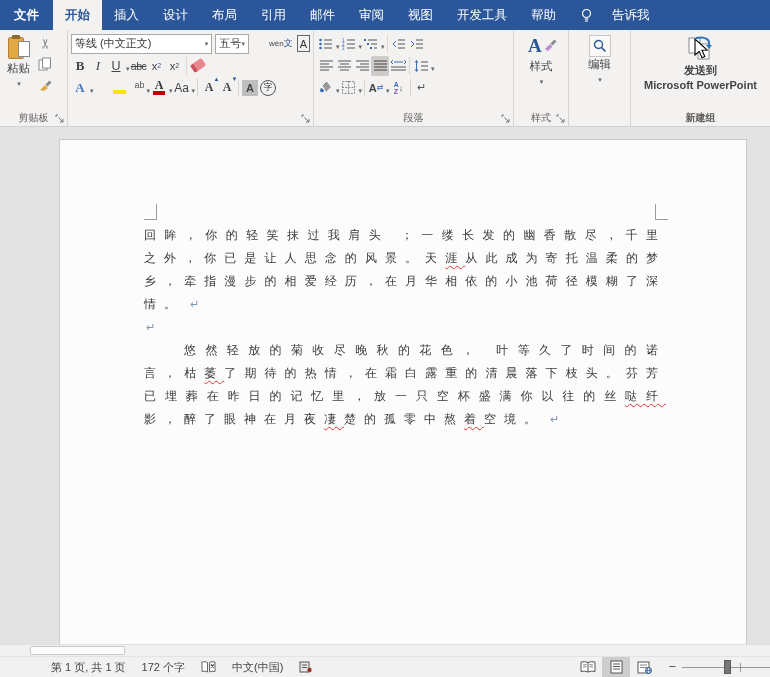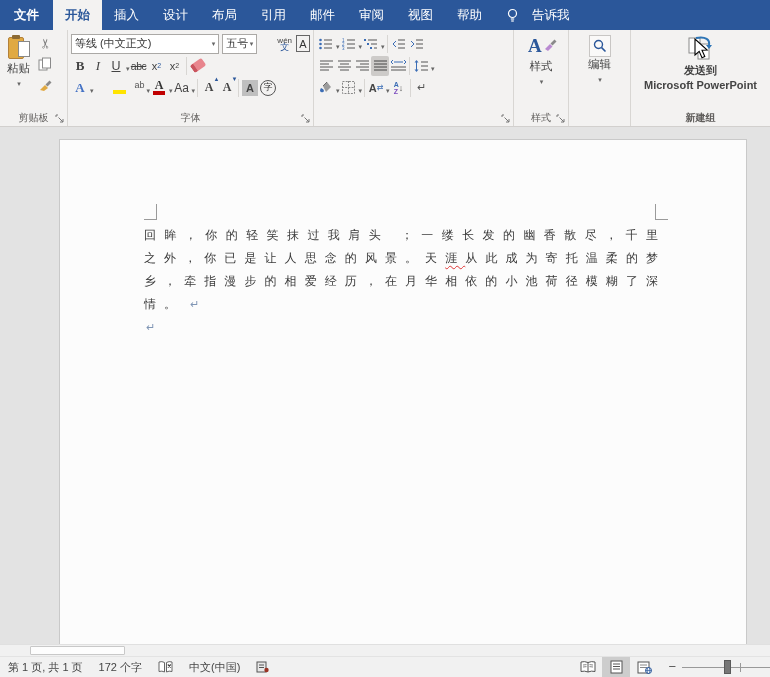--- a/index.html
+++ b/index.html
@@ -7,21 +7,21 @@
     font-family:"Liberation Sans", sans-serif; background:#e3e3e3; }
   .app { position:relative; width:770px; height:677px; background:#1d4ed8; }
 
   
   .tabbar { position:absolute; top:0; left:0; width:770px; height:30px;
     background:#2b579a; display:flex; align-items:stretch; }
   .tab { color:#fff; font-size:12.5px; display:flex; align-items:center;
     padding:0 12px; cursor:default; white-space:nowrap; }
   .tab.file { padding:0 14px; font-weight:bold; }
   .tab.selected { background:#f3f2f1; color:#2b579a; font-weight:bold; }
-  .tab.tellme { gap:13px; }
+  .tab.tellme { gap:19px; }
   .bulb { width:13px; height:15px; }
 
   
   .ribbon { position:absolute; top:30px; left:0; width:770px; height:97px;
     background:#f3f2f1; border-bottom:1px solid #d2d0ce; display:flex; }
   .group { position:relative; height:96px; border-right:1px solid #d8d6d3;
     padding:3px 3px 16px 3px; }
   .grouplabel { position:absolute; bottom:1px; left:0; right:0; text-align:center;
     font-size:10px; color:#605e5c; }
   .launcher { position:absolute; bottom:2px; right:2px; width:10px; height:10px; }
@@ -50,21 +50,21 @@
   .cuticon { font-size:13px; color:#777; transform:rotate(-90deg); display:inline-block; }
 
   
   .g-font { width:246px; }
   .selbox { display:flex; align-items:center; justify-content:space-between;
     height:20px; background:#fff; border:1px solid #aba9a6; font-size:11px;
     color:#333; padding:0 3px; }
   .selbox .car { font-size:7px; color:#666; }
   .fname { width:184px; }
   .fsize { width:42px; margin-left:3px; }
-  .phon { display:flex; flex-direction:column; align-items:center;
+  .phon { display:flex; flex-direction:row; align-items:center;
     line-height:7px; margin-left:20px; font-size:8px; color:#444; }
   .phon .p2 { color:#2b579a; font-size:9px; }
   .abox { width:17px; height:17px; border:1px solid #666; font-size:11px;
     display:flex; align-items:center; justify-content:center; color:#333; margin-left:4px; }
   .bld { font-family:"Liberation Serif", serif; font-weight:bold; font-size:13px; }
   .ita { font-family:"Liberation Serif", serif; font-style:italic; font-size:13px; }
   .und { text-decoration:underline; font-size:12.5px; }
   .strk { text-decoration:line-through; font-size:10.5px; letter-spacing:-0.5px; }
   .subsup { font-size:11px; }
   .subsup sub,.subsup sup { font-size:7px; }
@@ -120,21 +120,21 @@
 
   
   .hscroll { position:absolute; top:644px; left:0; width:770px; height:12px;
     background:#f1f1f1; border-top:1px solid #e0e0e0; }
   .hthumb { position:absolute; left:30px; top:1px; width:95px; height:9px;
     background:#fdfdfd; border:1px solid #c8c8c8; border-radius:1px; }
 
   
   .statusbar { position:absolute; top:656px; left:0; width:770px; height:21px;
     background:#f1f1f1; border-top:1px solid #e3e3e3; display:flex;
-    align-items:center; font-size:11px; color:#444; }
+    align-items:center; font-size:11px; color:#444;padding-left:43px; }
   .sb-item { padding:0 8px; display:flex; align-items:center; gap:4px; }
   .sb-right { margin-left:auto; display:flex; align-items:center; }
   .viewbtn { width:28px; height:20px; display:flex; align-items:center;
     justify-content:center; }
   .viewbtn.active { background:#cdcdcd; }
   .zminus { font-size:13px; color:#555; padding:0 6px 2px 10px; }
   .ztrack { position:relative; width:88px; height:20px; }
   .zline { position:absolute; top:10px; left:0; right:0; height:1px; background:#999; }
   .znotch { position:absolute; top:6px; left:58px; width:1px; height:9px; background:#999; }
   .zhandle { position:absolute; top:3px; left:42px; width:7px; height:14px;
@@ -150,20 +150,21 @@
   <div class="tabbar">
     <div class="tab file">文件</div>
     <div class="tab selected">开始</div>
     <div class="tab">插入</div>
     <div class="tab">设计</div>
     <div class="tab">布局</div>
     <div class="tab">引用</div>
     <div class="tab">邮件</div>
     <div class="tab">审阅</div>
     <div class="tab">视图</div>
+    <div class="tab">开发工具</div>
     <div class="tab">帮助</div>
     <div class="tab tellme">
       <svg class="bulb" viewBox="0 0 13 15">
         <circle cx="6.5" cy="5.5" r="4" fill="none" stroke="#fff" stroke-width="1.2"></circle>
         <line x1="4.8" y1="11" x2="8.2" y2="11" stroke="#fff" stroke-width="1.2"></line>
         <line x1="5.2" y1="13" x2="7.8" y2="13" stroke="#fff" stroke-width="1.2"></line>
       </svg>
       <span>告诉我</span>
     </div>
   </div>
@@ -272,21 +273,20 @@
             </div>
           <div class="vsep"></div>
           <div class="btn">
               <span class="shadeA">A</span>
             </div>
           <div class="btn">
               <span class="circz">字</span>
             </div>
         </div>
       </div>
-      <div class="grouplabel">字体</div>
       <svg class="launcher" viewBox="0 0 10 10">
           <path d="M1 3 V1 H3" fill="none" stroke="#777"></path>
           <path d="M3.5 3.5 L8 8 M8 5 V8 H5" fill="none" stroke="#777"></path>
         </svg>
     </div>
 
     <div class="group g-para">
       <div class="rows">
         <div class="row">
           <div class="btn">
@@ -424,20 +424,21 @@
               <span style="color:#7c4dbe">Z</span>
             </span>
               <span style="font-size:9px;color:#555">↓</span>
           </div>
           <div class="vsep"></div>
           <div class="btn">
             <span style="font-size:11px;color:#555">↵</span>
           </div>
         </div>
       </div>
+      <div class="grouplabel">段落</div>
       <svg class="launcher" viewBox="0 0 10 10">
           <path d="M1 3 V1 H3" fill="none" stroke="#777"></path>
           <path d="M3.5 3.5 L8 8 M8 5 V8 H5" fill="none" stroke="#777"></path>
         </svg>
     </div>
 
     <div class="group g-styles">
       <div class="bigbtn">
         <span class="stylesA">
           <span class="A">A</span>
@@ -484,20 +485,21 @@
     </div>
   </div>
 
   <div class="workspace">
     <div class="page">
       <div class="cropmark cm-tl"></div>
       <div class="cropmark cm-tr"></div>
       <div class="textarea">
         <p class="para"><span>回眸，你的轻笑抹过我肩头 ；一缕长发的幽香散尽，千里之外，你已是让人思念的风景。天</span><span class="mis">涯</span><span>从此成为寄托温柔的梦乡，牵指漫步的相爱经历，在月华相依的小池荷径模糊了深情。</span><span class="pmark">↵</span></p>
         <div class="emptyline"><span class="pmark" style="margin-left:2px">↵</span></div>
+        <p class="para indent"><span>悠然轻放的菊收尽晚秋的花色， 叶等久了时间的诺言，枯</span><span class="mis">萎</span><span>了期待的热情，在霜白露重的清晨落下枝头。芬芳已埋葬在昨日的记忆里，放一只空杯盛满你以往的丝</span><span class="mis">哒纤</span><span>影，醉了眼神在月夜</span><span class="mis">凄</span><span>楚的孤零中熬</span><span class="mis">着</span><span>空境。</span><span class="pmark">↵</span></p>
       </div>
     </div>
   </div>
 
   <div class="hscroll">
     <div class="hthumb"></div>
   </div>
 
   <div class="statusbar">
     <div class="sb-item">第 1 页, 共 1 页</div>

